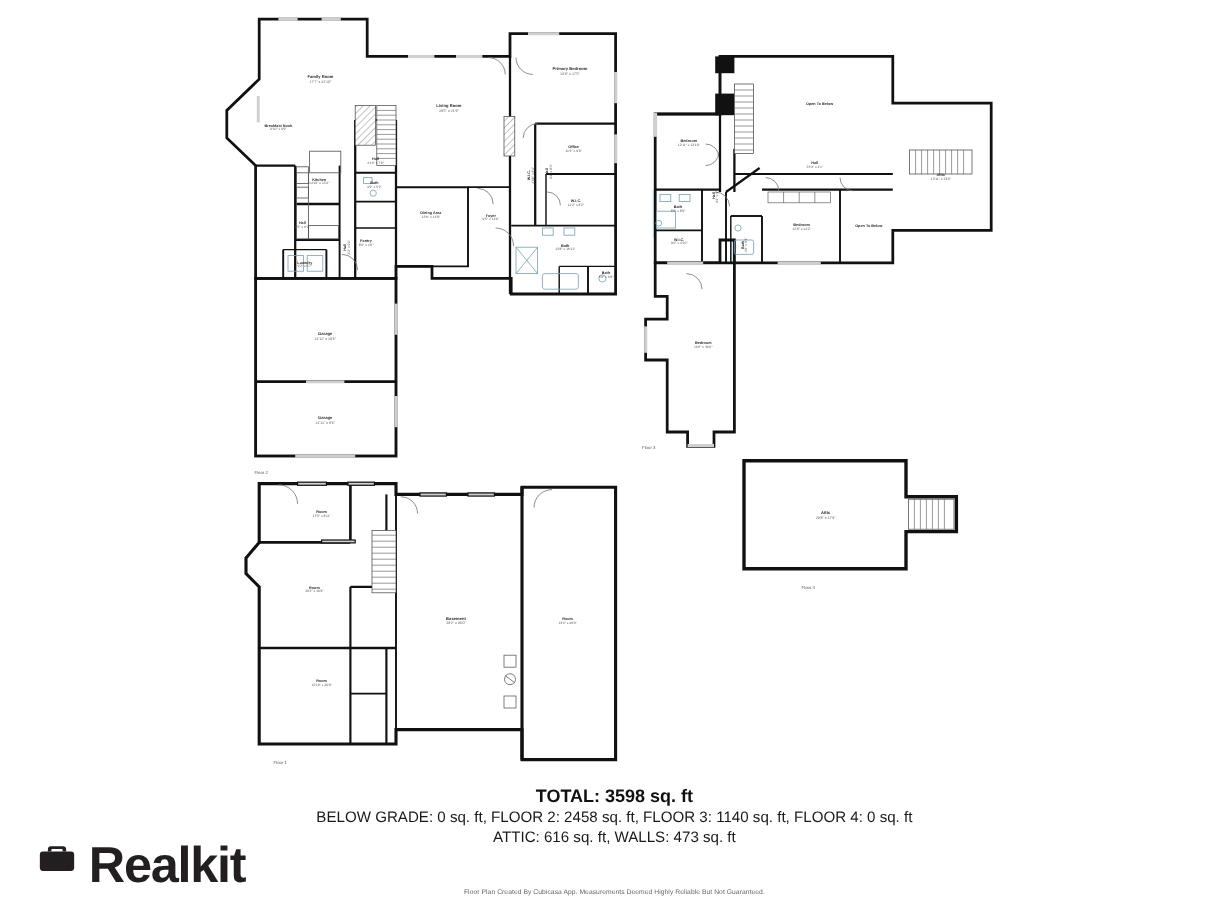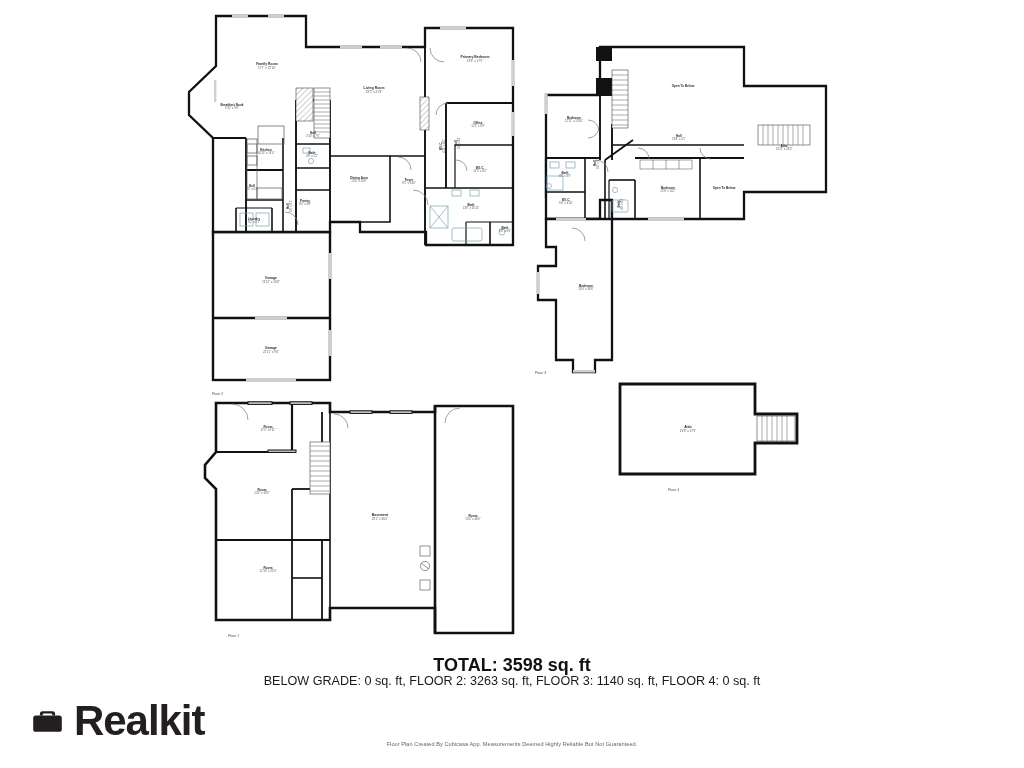--- a/index.html
+++ b/index.html
@@ -21,27 +21,27 @@
   .rm .nm{display:block;font-size:3.1px;font-weight:600;letter-spacing:.01em;}
   .rm .dm{display:block;font-size:2.8px;color:#5a5a5a;}
   .rm.big .nm{font-size:3.4px;}
   .rm.big .dm{font-size:3.0px;}
   .rm.vert{transform:translate(-50%,-50%) rotate(-90deg);}
 
   .floorlbl{position:absolute;font-size:3.6px;color:#555;transform:translate(0,-50%);}
 
   
   .footer{position:absolute;left:0;width:1024px;text-align:center;}
-  #total-line{top:655px;font-size:18px;font-weight:700;color:#111;}
+  #total-line{top:655px;font-size:15px;font-weight:700;color:#111;}
   #areas-block{top:673px;font-size:12.6px;color:#1a1a1a;line-height:1.38;}
   #areas-block div{white-space:nowrap;}
   #disclaimer{top:741px;font-size:5.6px;color:#666;letter-spacing:.01em;}
 
   
-  #logo{position:absolute;left:30px;top:700px;display:flex;align-items:center;gap:9px;}
+  #logo{position:absolute;left:30px;top:700px;display:flex;align-items:flex-start;gap:9px;}
   #logo .mark{width:35px;height:30px;position:relative;}
   #logo .word{font-size:42px;font-weight:700;color:#231f20;letter-spacing:-0.025em;
                font-family:"Liberation Sans", sans-serif;line-height:1;}
 </style>
 </head>
 <body>
 
 <div id="plan-canvas">
 
   <svg class="fp-svg" width="1024" height="768" viewBox="0 0 1024 768">
@@ -495,21 +495,22 @@
       <div class="floorlbl" style="left: 212px; top: 394px;">Floor 2</div>
       <div class="floorlbl" style="left: 535px; top: 373px;">Floor 3</div>
       <div class="floorlbl" style="left: 228px; top: 636px;">Floor 1</div>
       <div class="floorlbl" style="left: 668px; top: 490px;">Floor 4</div>
     </div>
 </div>
 
 <div class="footer" id="total-line">TOTAL: 3598 sq. ft</div>
 
 <div class="footer" id="areas-block">
-    <div>BELOW GRADE: 0 sq. ft, FLOOR 2: 3263 sq. ft, FLOOR 3: 1140 sq. ft, FLOOR 4: 0 sq. ft</div>
+    <div>BELOW GRADE: 0 sq. ft, FLOOR 2: 2458 sq. ft, FLOOR 3: 1140 sq. ft, FLOOR 4: 0 sq. ft</div>
+    <div>ATTIC: 616 sq. ft, WALLS: 473 sq. ft</div>
   </div>
 
 <div class="footer" id="disclaimer">Floor Plan Created By Cubicasa App. Measurements Deemed Highly Reliable But Not Guaranteed.</div>
 
 <div id="logo">
   <span class="mark">
     <svg width="35" height="30" viewBox="0 0 35 30" aria-hidden="true">
       <path d="M12.5 5.2 h10 a2.6 2.6 0 0 1 2.6 2.6 v1.8 h-2.9 V8.3 a0.7 0.7 0 0 0-0.7-0.7 h-8 a0.7 0.7 0 0 0-0.7 0.7 v1.3 h-2.9 V7.8 a2.6 2.6 0 0 1 2.6-2.6 z" fill="#231f20"></path>
       <rect x="3.2" y="9.6" width="28.6" height="16.2" rx="2.6" fill="#231f20"></rect>
     </svg>

